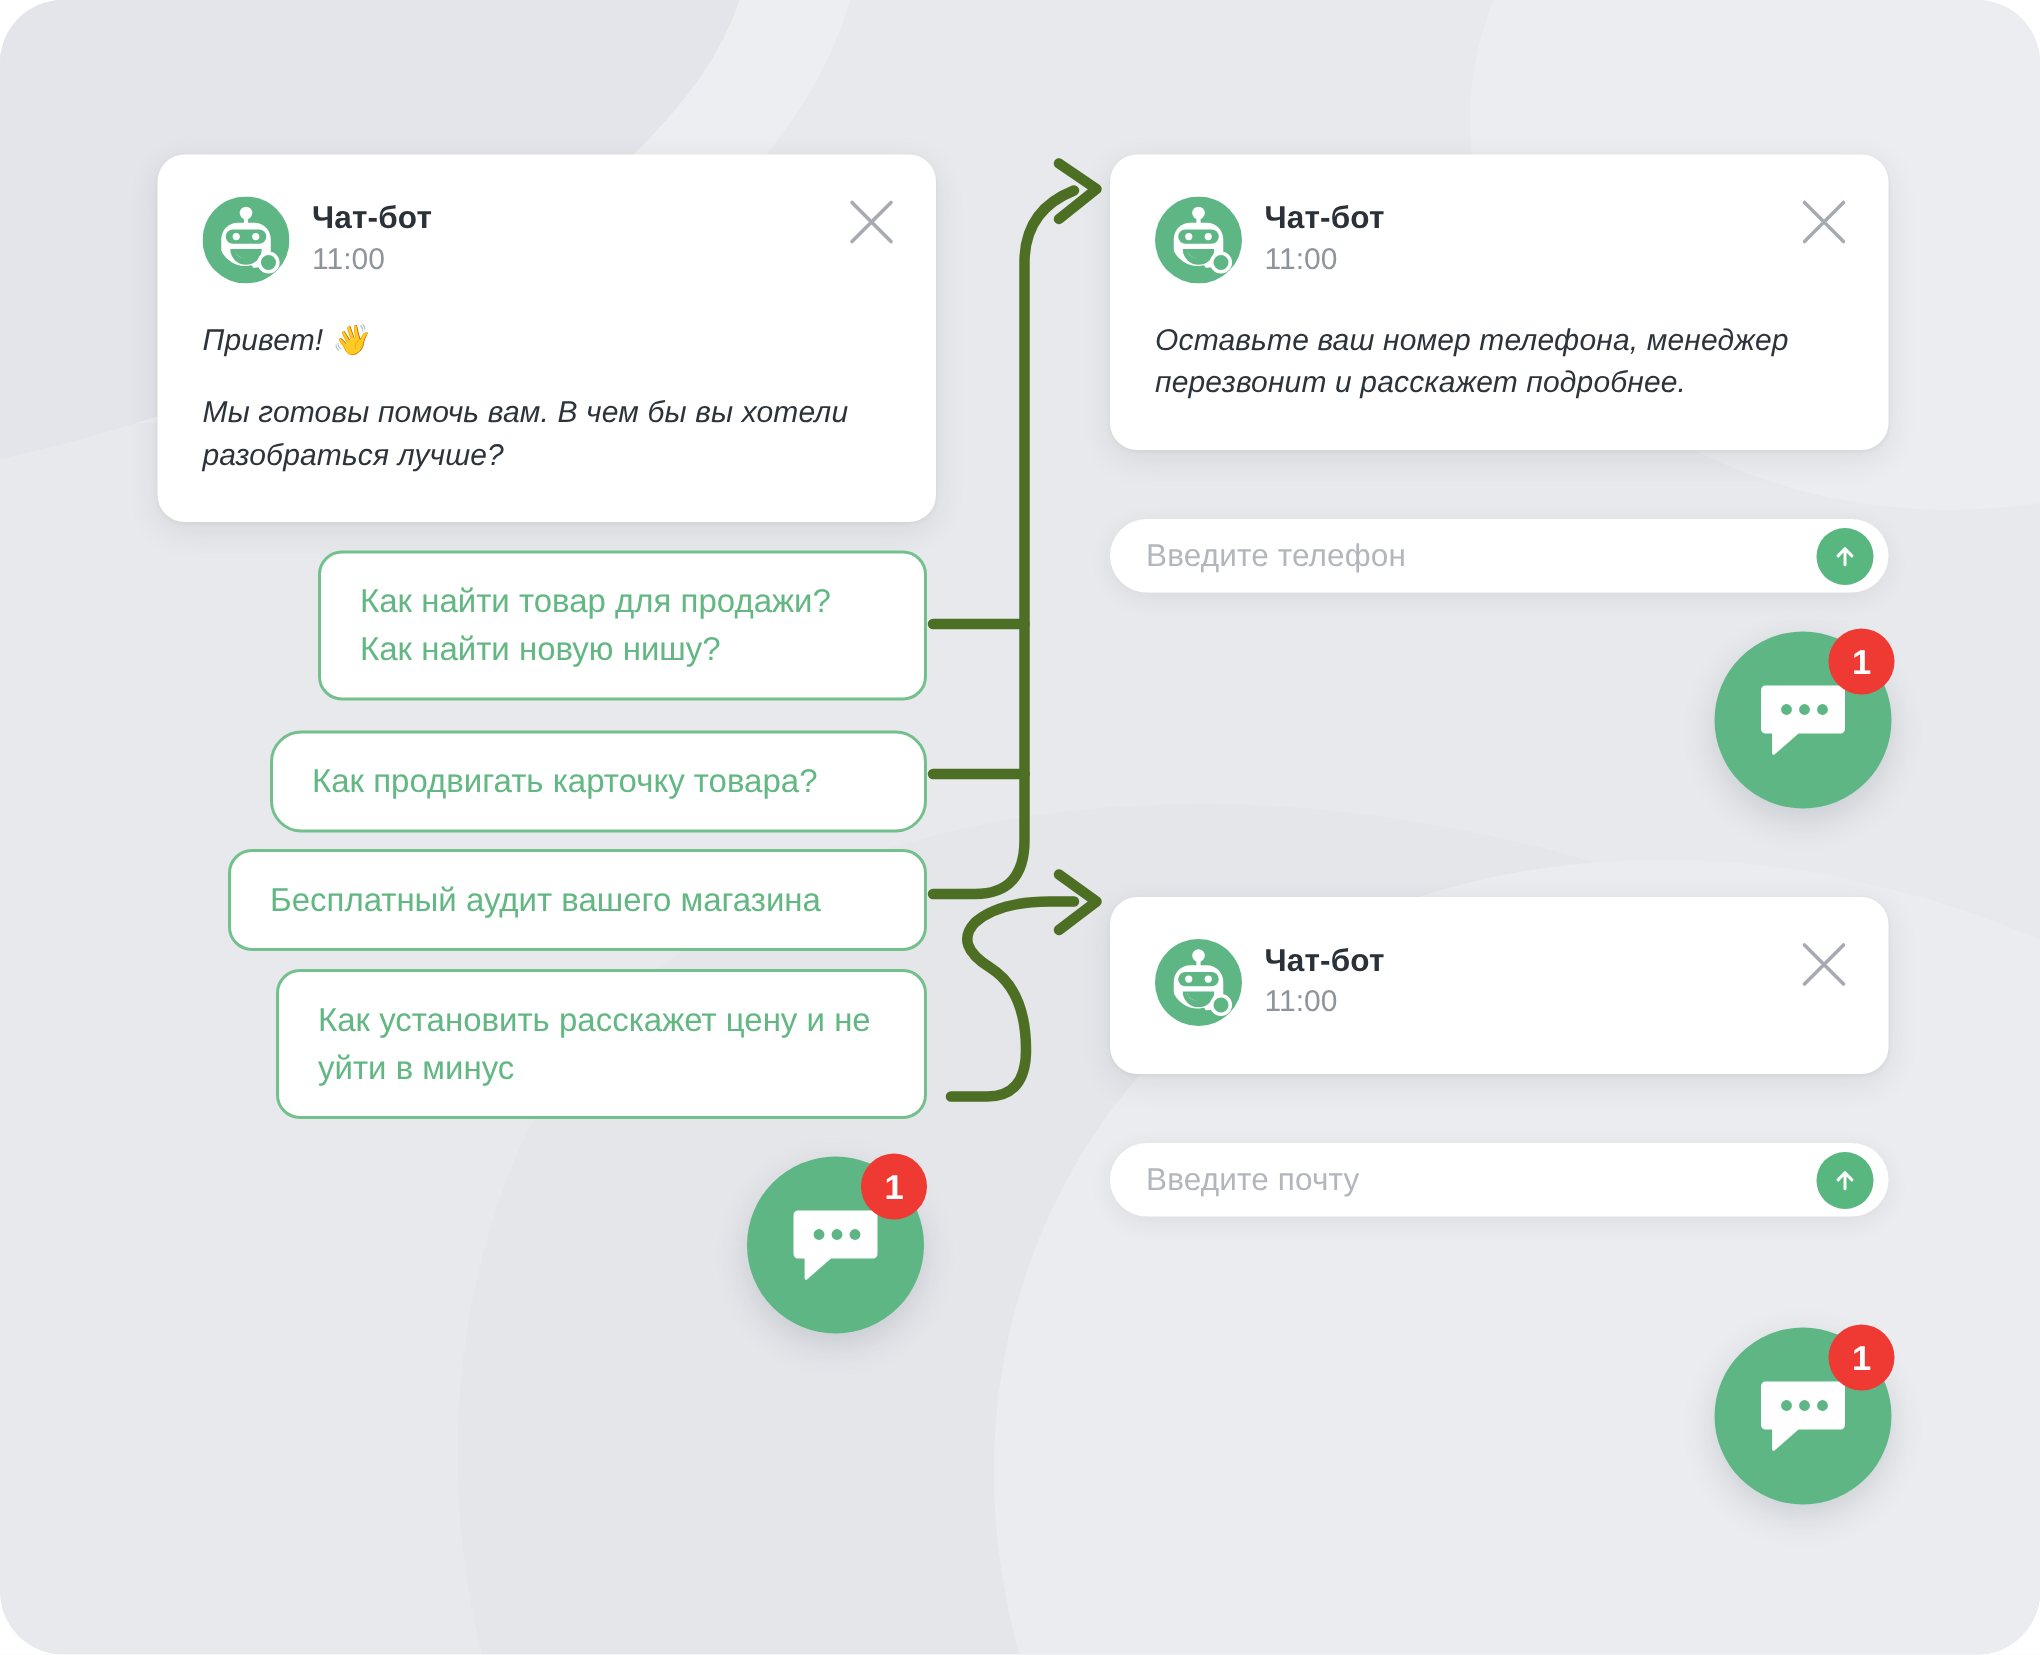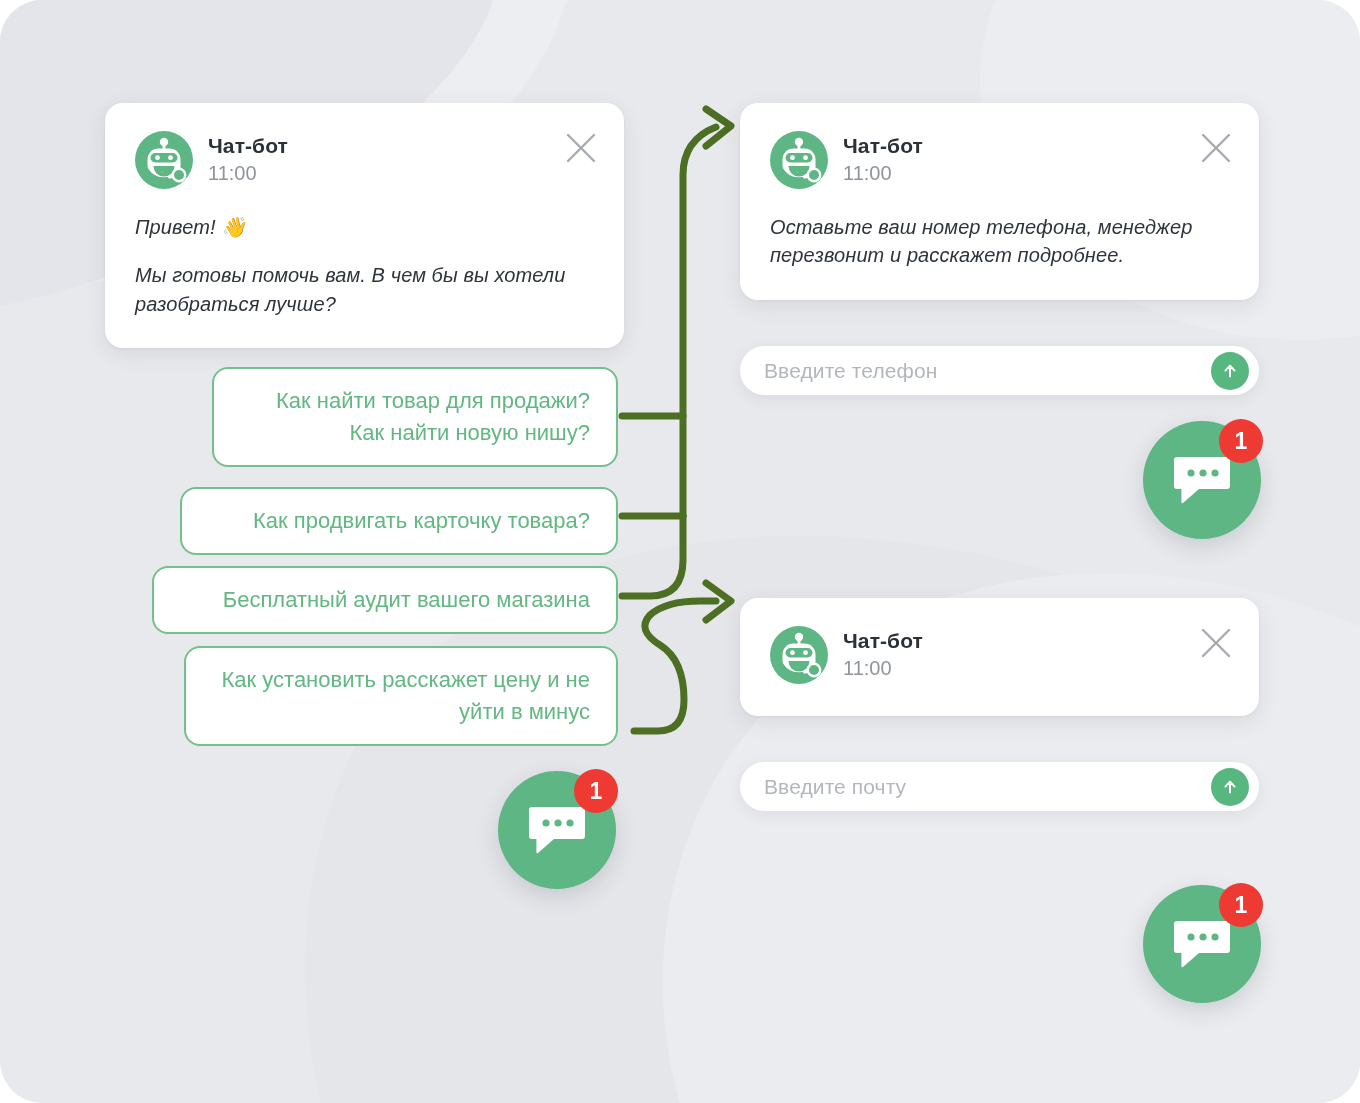--- a/index.html
+++ b/index.html
@@ -153,25 +153,25 @@
   .option {
     position: absolute;
     box-sizing: border-box;
     background: #ffffff;
     border: 2px solid #74c08d;
     border-radius: 16px;
     color: #62b782;
     font-size: 22px;
     line-height: 1.45;
     padding: 16px 26px;
-    text-align: right;
+    text-align: left;
     cursor: pointer;
   }
   .opt-1 { left: 212px; top: 367px; width: 406px; }
-  .opt-2 { left: 180px; top: 487px; width: 438px; }
+  .opt-2 { left: 180px; top: 487px; width: 438px; border-radius: 21px; }
   .opt-3 { left: 152px; top: 566px; width: 466px; }
   .opt-4 { left: 184px; top: 646px; width: 434px; }
 
   
   .input-row {
     position: absolute;
     box-sizing: border-box;
     width: 519px;
     height: 49px;
     background: #ffffff;

